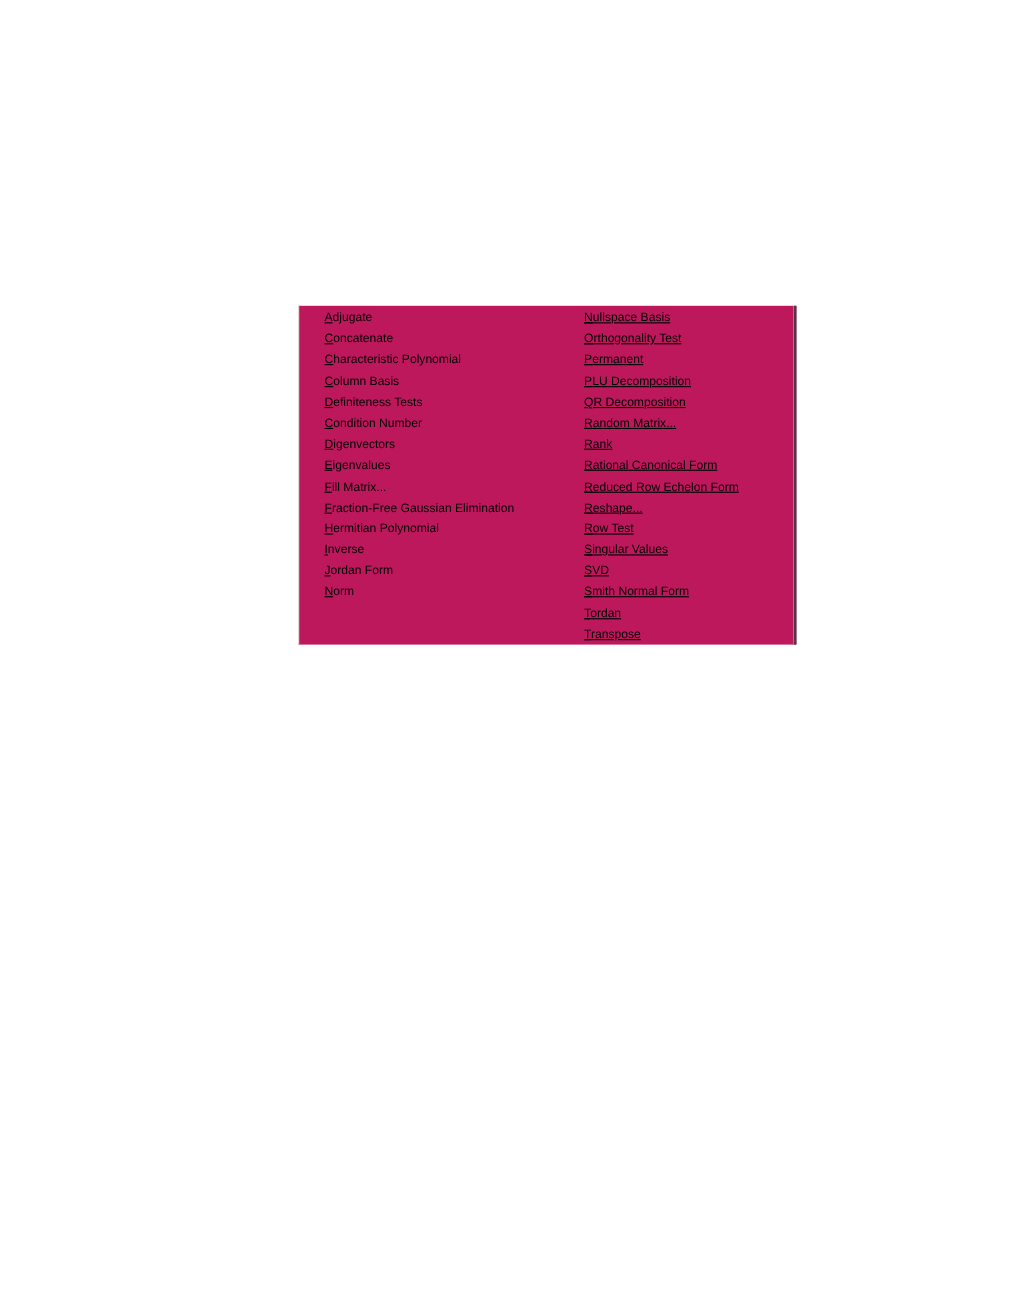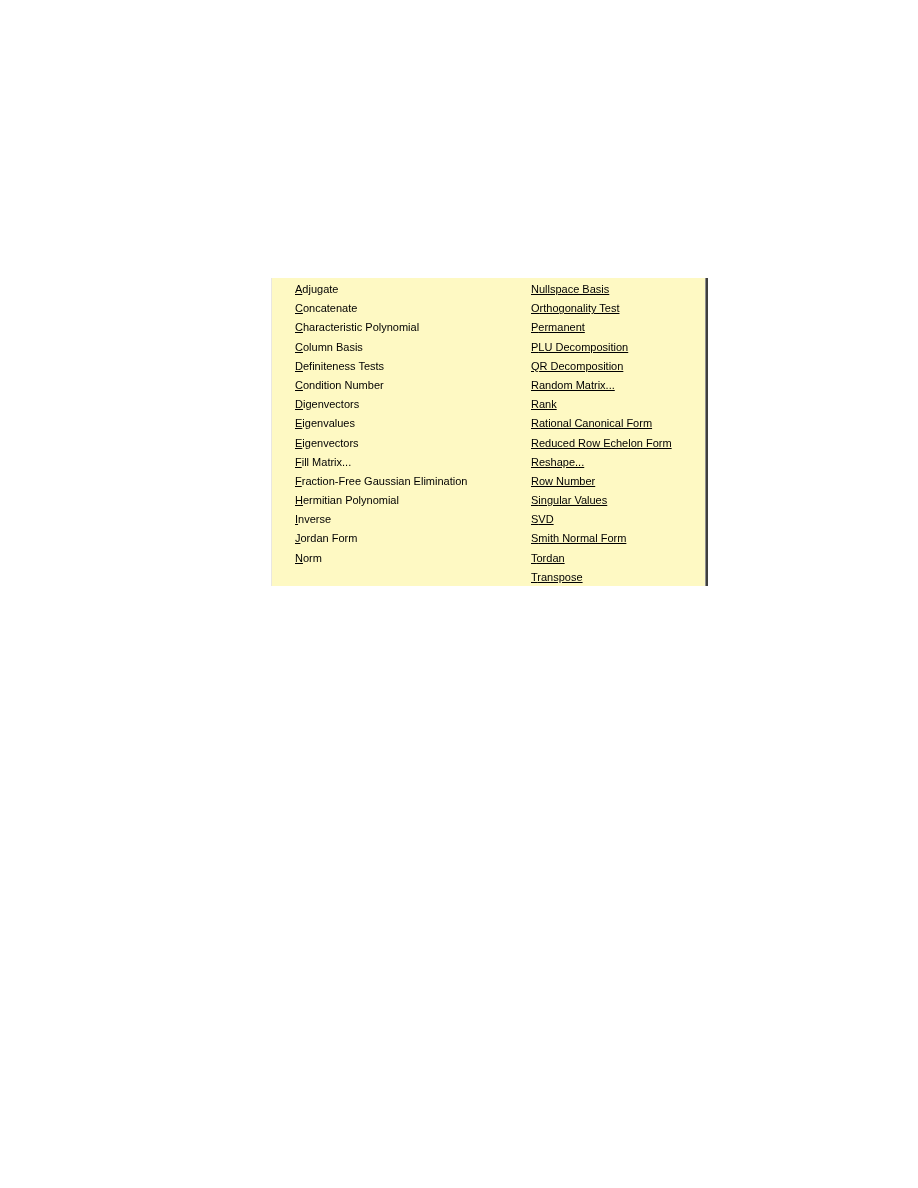--- a/index.html
+++ b/index.html
@@ -14,22 +14,22 @@
     height: 1188px;
     background: #ffffff;
     overflow: hidden;
   }
   .menu-panel {
     position: absolute;
     left: 271px;
     top: 278px;
     width: 411px;          
     height: 304px;         
-    padding: 4px 0 0 24px;
-    background: #fef9c3;
+    padding: 4px 16px 0 24px;
+    background: #be185d;
     border-right: 2px solid #3f3f3f;
     box-shadow: inset -1px 0 0 #8e8e8e, inset 1px 0 0 #e9e7e1;
     display: flex;
     overflow: hidden;
     color: #000000;
     font-size: 11px;
   }
   .menu-col { display: block; }
   .menu-col.left  { width: 236px; }
   .menu-col.right { flex: 1; text-decoration: underline; }
@@ -48,40 +48,39 @@
   <div class="menu-panel">
     <div class="menu-col left">
         <div class="menu-item"><span class="mn">A</span><span>djugate</span></div>
         <div class="menu-item"><span class="mn">C</span><span>oncatenate</span></div>
         <div class="menu-item"><span class="mn">C</span><span>haracteristic Polynomial</span></div>
         <div class="menu-item"><span class="mn">C</span><span>olumn Basis</span></div>
         <div class="menu-item"><span class="mn">D</span><span>efiniteness Tests</span></div>
         <div class="menu-item"><span class="mn">C</span><span>ondition Number</span></div>
         <div class="menu-item"><span class="mn">D</span><span>igenvectors</span></div>
         <div class="menu-item"><span class="mn">E</span><span>igenvalues</span></div>
-        <div class="menu-item"><span class="mn">E</span><span>igenvectors</span></div>
         <div class="menu-item"><span class="mn">F</span><span>ill Matrix...</span></div>
         <div class="menu-item"><span class="mn">F</span><span>raction-Free Gaussian Elimination</span></div>
         <div class="menu-item"><span class="mn">H</span><span>ermitian Polynomial</span></div>
         <div class="menu-item"><span class="mn">I</span><span>nverse</span></div>
         <div class="menu-item"><span class="mn">J</span><span>ordan Form</span></div>
         <div class="menu-item"><span class="mn">N</span><span>orm</span></div>
       </div>
     <div class="menu-col right">
         <div class="menu-item"><span class="mn">N</span><span>ullspace Basis</span></div>
         <div class="menu-item"><span class="mn">O</span><span>rthogonality Test</span></div>
         <div class="menu-item"><span class="mn">P</span><span>ermanent</span></div>
         <div class="menu-item"><span class="mn">P</span><span>LU Decomposition</span></div>
         <div class="menu-item"><span class="mn">Q</span><span>R Decomposition</span></div>
         <div class="menu-item"><span class="mn">R</span><span>andom Matrix...</span></div>
         <div class="menu-item"><span class="mn">R</span><span>ank</span></div>
         <div class="menu-item"><span class="mn">R</span><span>ational Canonical Form</span></div>
         <div class="menu-item"><span class="mn">R</span><span>educed Row Echelon Form</span></div>
         <div class="menu-item"><span class="mn">R</span><span>eshape...</span></div>
-        <div class="menu-item"><span class="mn">R</span><span>ow Number</span></div>
+        <div class="menu-item"><span class="mn">R</span><span>ow Test</span></div>
         <div class="menu-item"><span class="mn">S</span><span>ingular Values</span></div>
         <div class="menu-item"><span class="mn">S</span><span>VD</span></div>
         <div class="menu-item"><span class="mn">S</span><span>mith Normal Form</span></div>
         <div class="menu-item"><span class="mn">T</span><span>ordan</span></div>
         <div class="menu-item"><span class="mn">T</span><span>ranspose</span></div>
       </div>
   </div>
 </div>
 
 </body></html>

